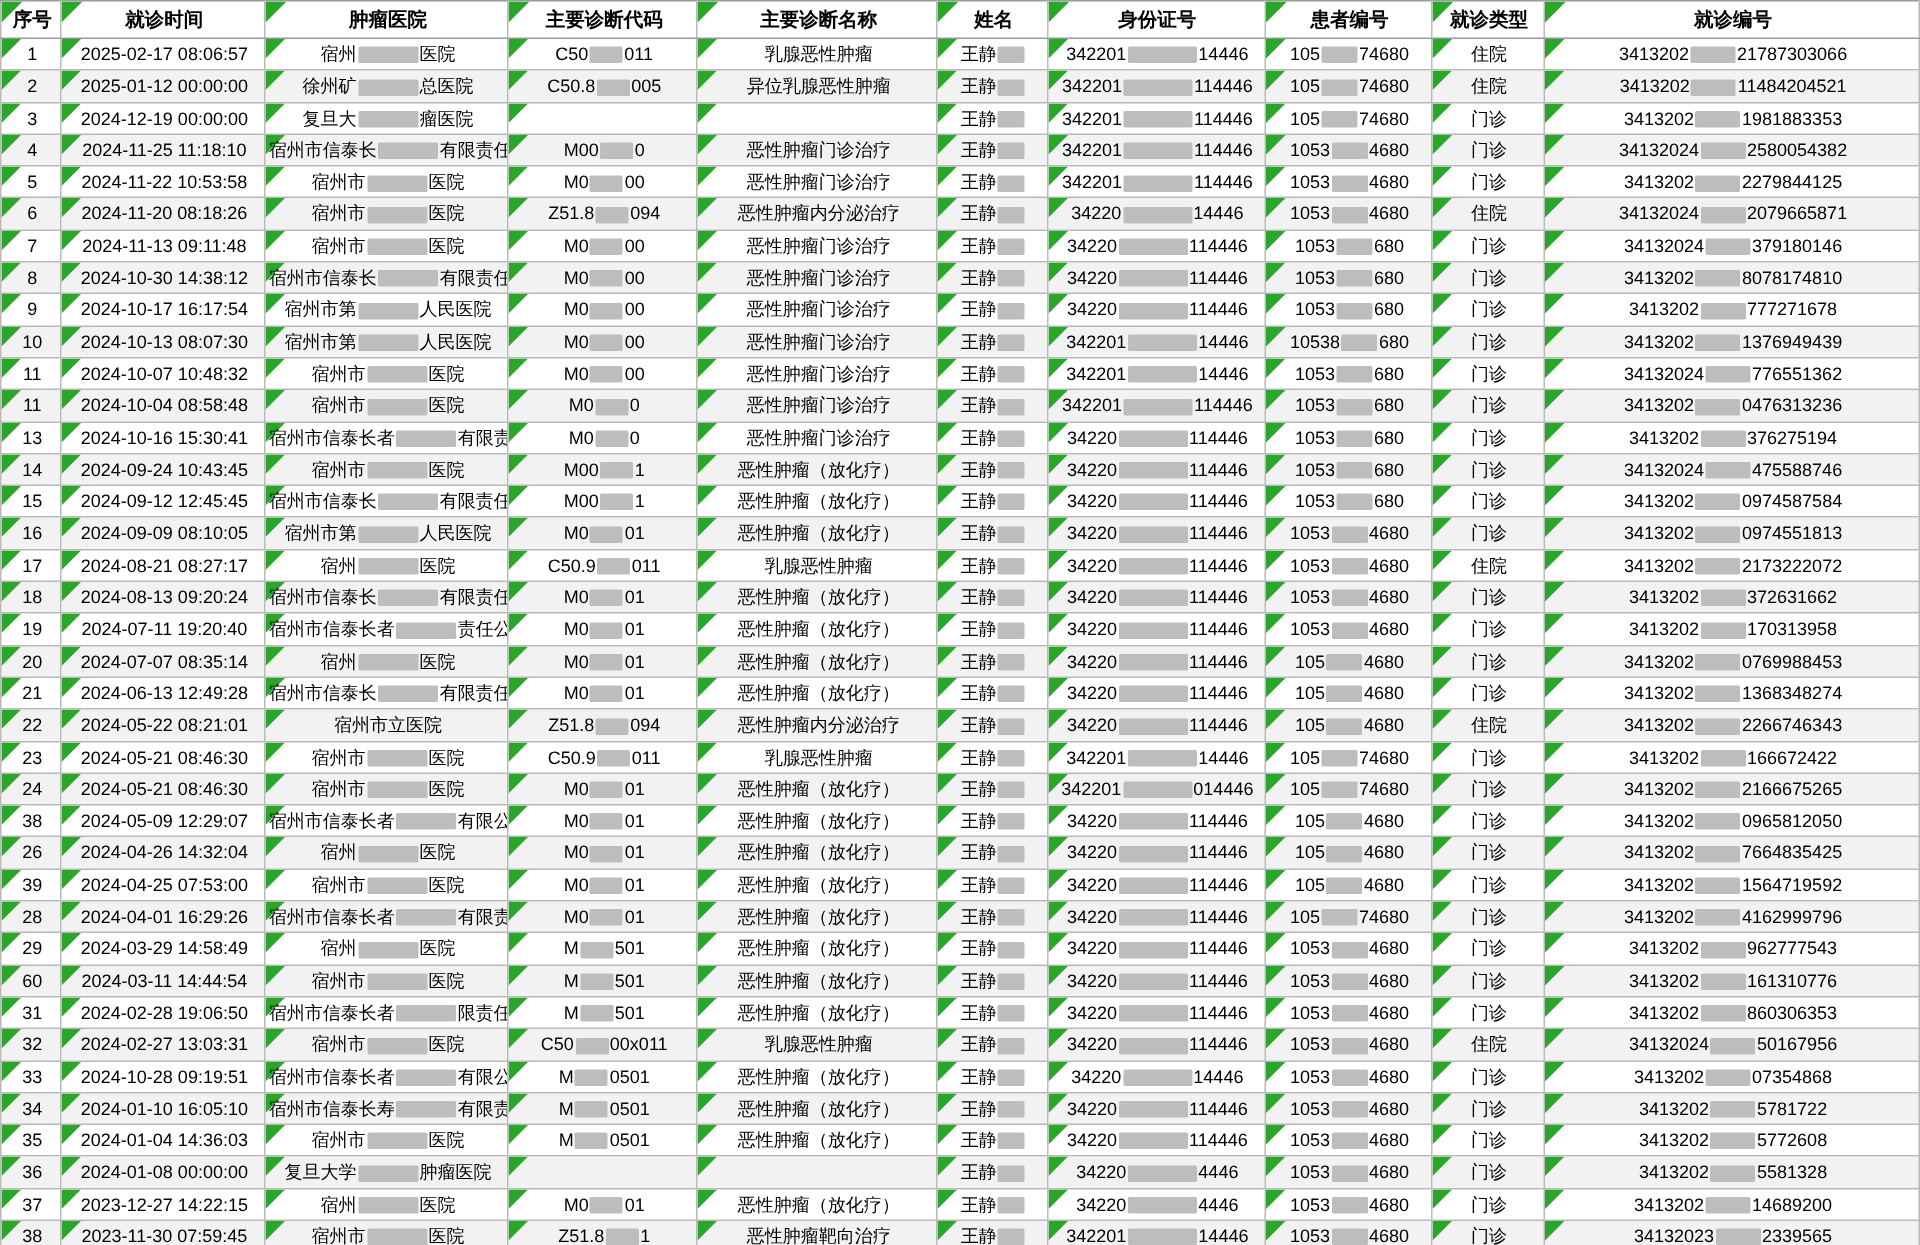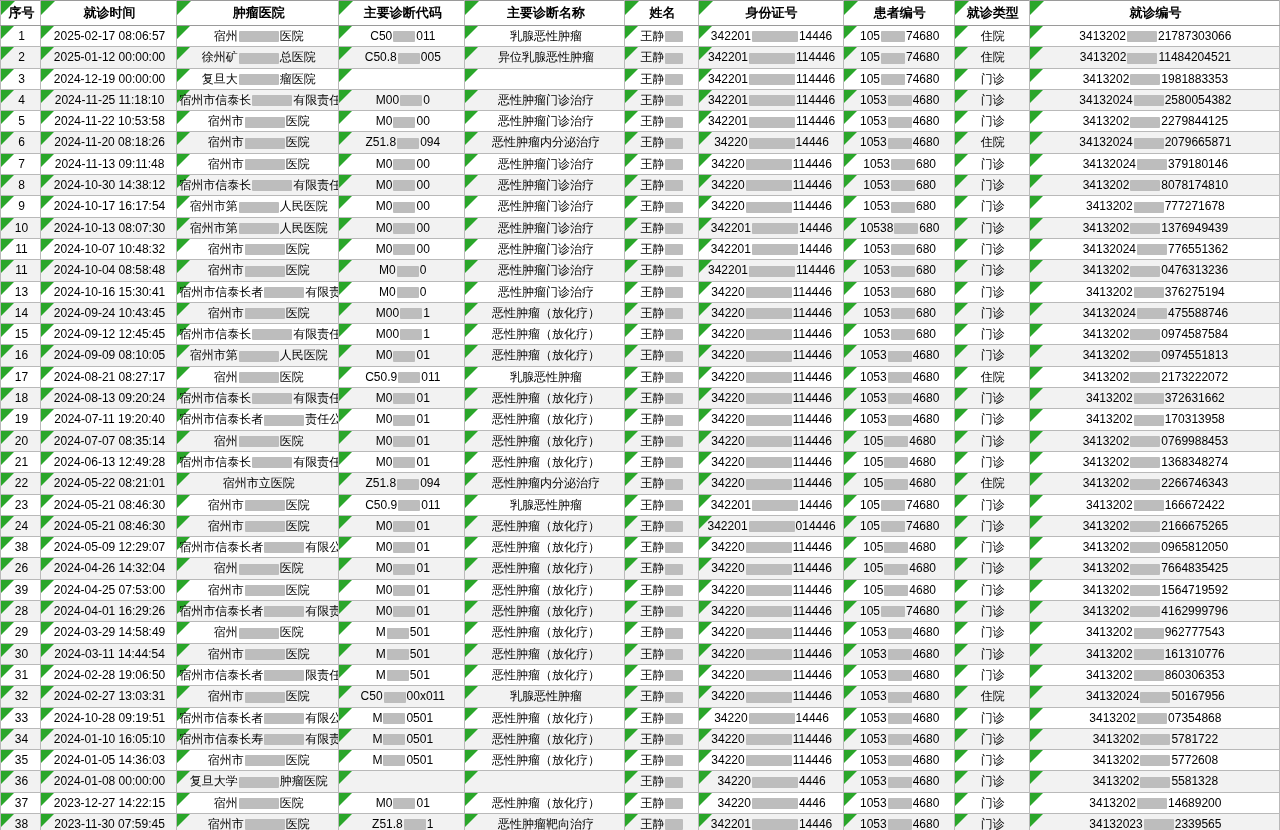--- a/index.html
+++ b/index.html
@@ -1948,21 +1948,21 @@
           <div class="cellwrap">
             <span class="tri"></span>
             <span class="txt">3413202<span class="rd" style="width: 30px;"></span>962777543</span>
           </div>
         </td>
       </tr>
       <tr>
         <td>
           <div class="cellwrap">
             <span class="tri"></span>
-            <span class="txt">30</span>
+            <span class="txt">60</span>
           </div>
         </td>
         <td>
           <div class="cellwrap">
             <span class="tri"></span>
             <span class="txt">2024-03-11 14:44:54</span>
           </div>
         </td>
         <td>
           <div class="cellwrap">
@@ -2264,21 +2264,21 @@
       <tr>
         <td>
           <div class="cellwrap">
             <span class="tri"></span>
             <span class="txt">35</span>
           </div>
         </td>
         <td>
           <div class="cellwrap">
             <span class="tri"></span>
-            <span class="txt">2024-01-05 14:36:03</span>
+            <span class="txt">2024-01-04 14:36:03</span>
           </div>
         </td>
         <td>
           <div class="cellwrap">
             <span class="tri"></span>
             <span class="txt">宿州市<span class="rd" style="width: 40px;"></span>医院</span>
           </div>
         </td>
         <td>
           <div class="cellwrap">

